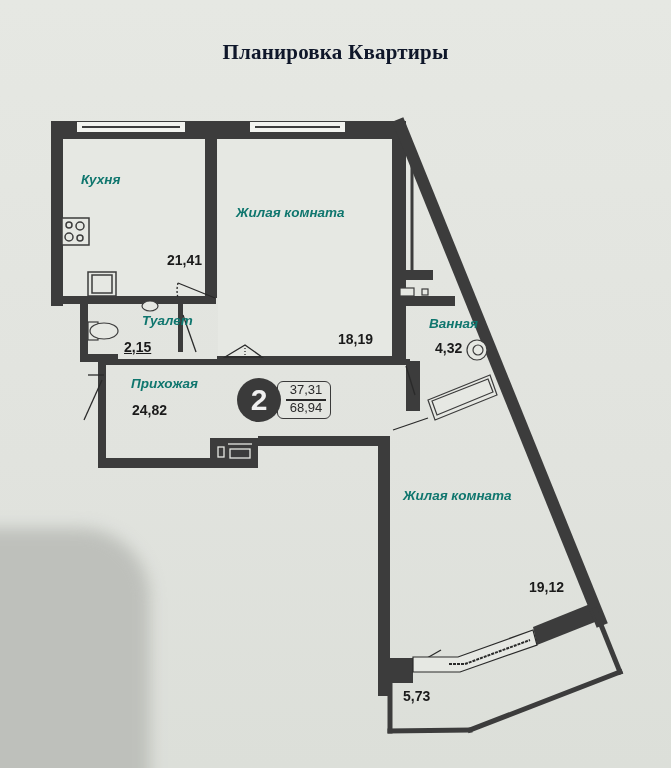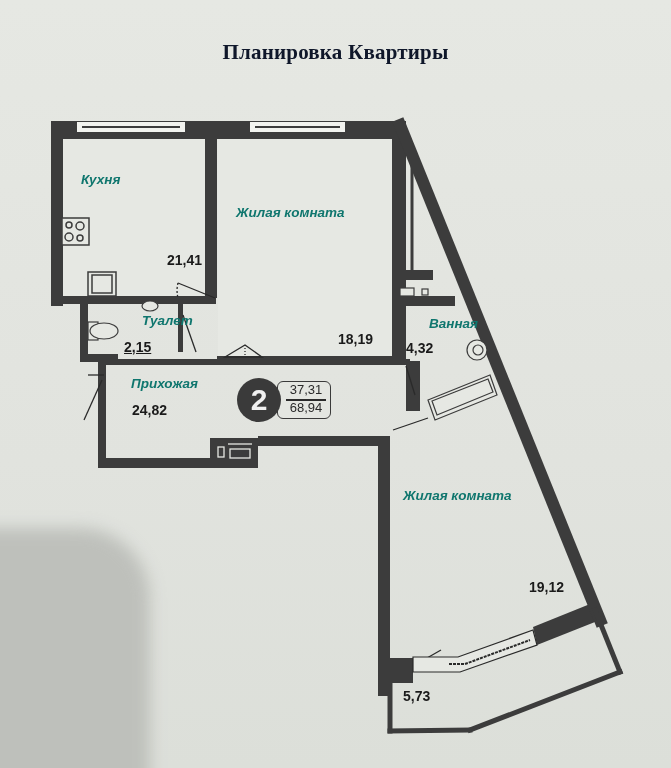--- a/index.html
+++ b/index.html
@@ -202,21 +202,21 @@
 <div class="room-label" style="left:81px; top:172px;">Кухня</div>
 <div class="room-area" style="left:167px; top:252px;">21,41</div>
 
 <div class="room-label" style="left:236px; top:205px;">Жилая комната</div>
 <div class="room-area" style="left:338px; top:331px;">18,19</div>
 
 <div class="room-label" style="left:104px; top:313px;margin-left:38px;">Туалет</div>
 <div class="room-area" style="left:124px; top:339px;text-decoration:underline;">2,15</div>
 
 <div class="room-label" style="left:405px; top:316px;margin-left:24px;">Ванная</div>
-<div class="room-area" style="left:406px; top:340px;">4,32</div>
+<div class="room-area" style="left:435px; top:340px;">4,32</div>
 
 <div class="room-label" style="left:131px; top:376px;">Прихожая</div>
 <div class="room-area" style="left:132px; top:402px;">24,82</div>
 
 <div class="room-label" style="left:403px; top:488px;">Жилая комната</div>
 <div class="room-area" style="left:529px; top:579px;">19,12</div>
 
 <div class="room-area" style="left:403px; top:688px;">5,73</div>
 
 <div class="badge">

